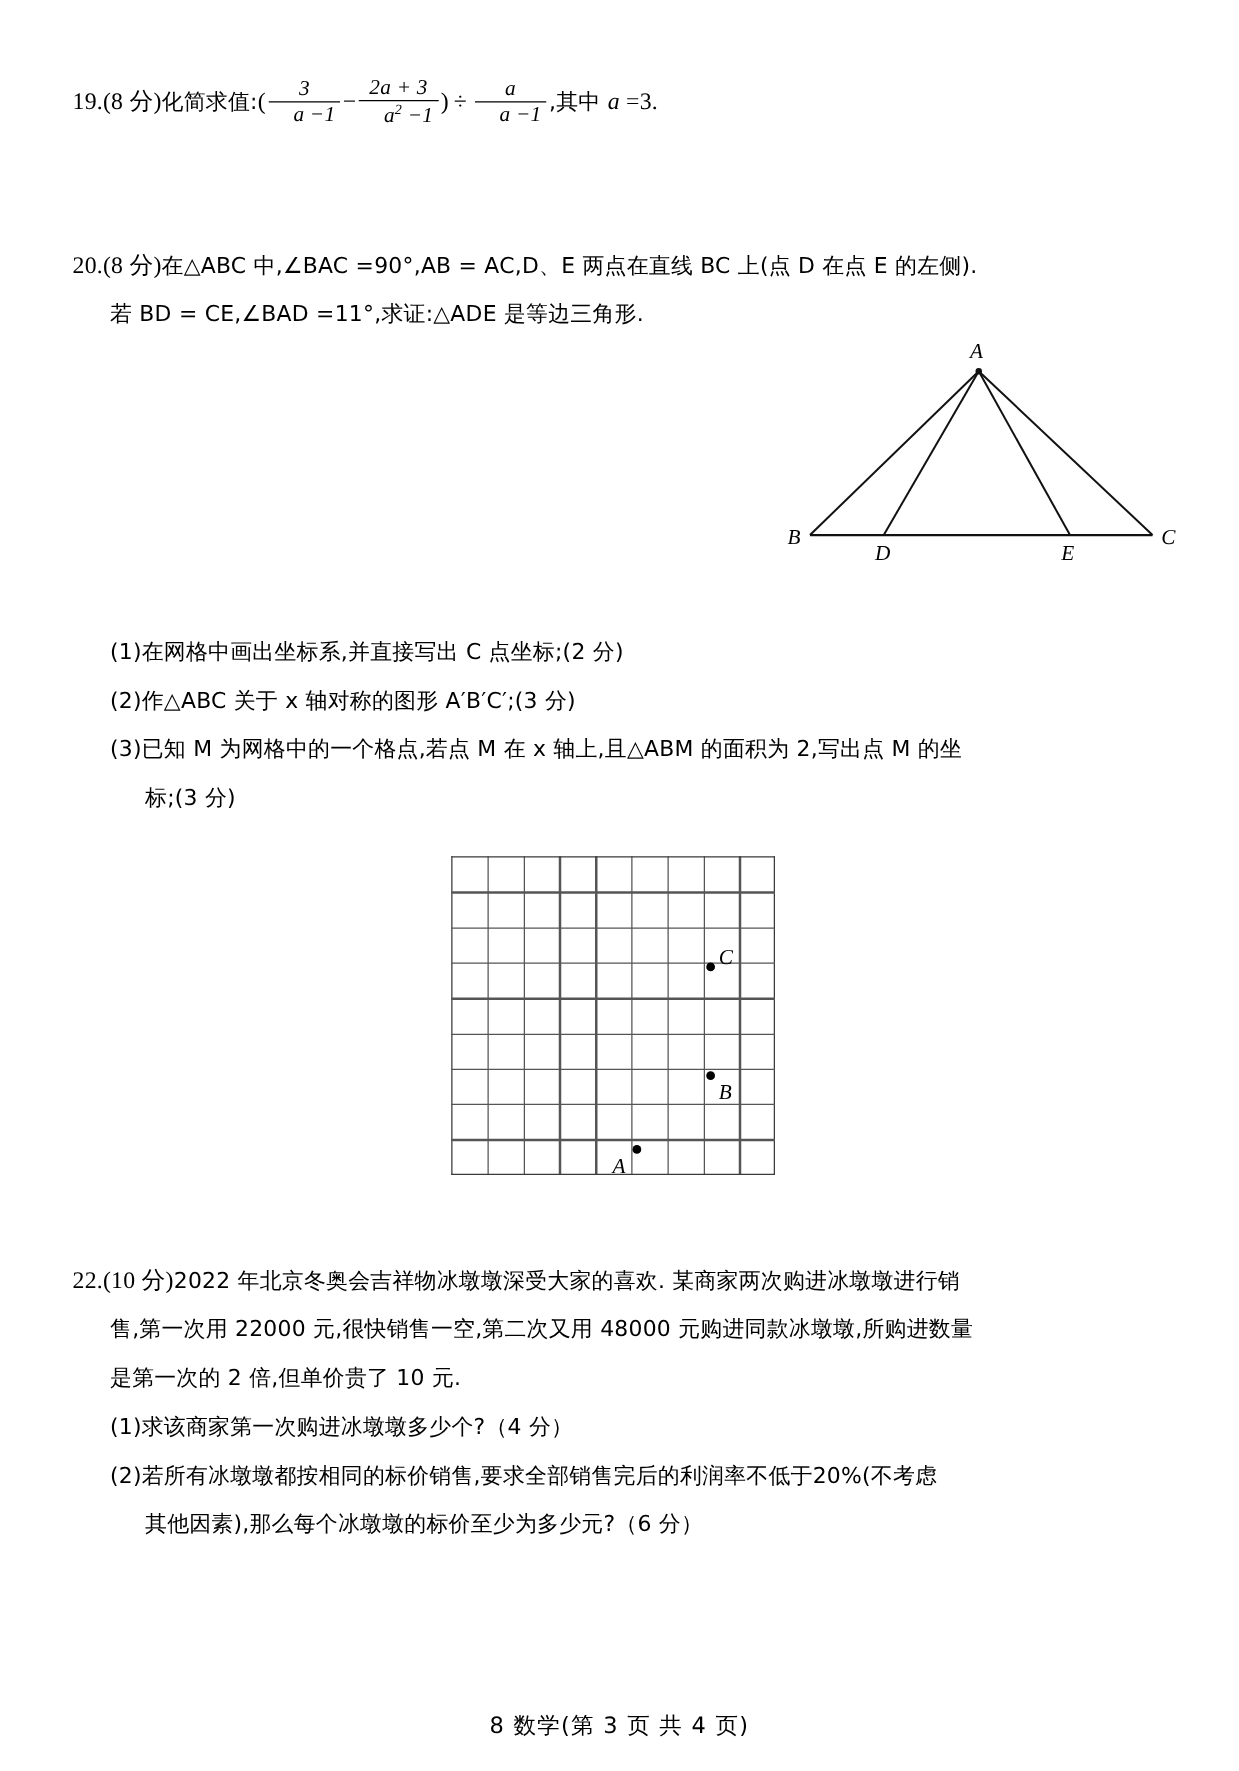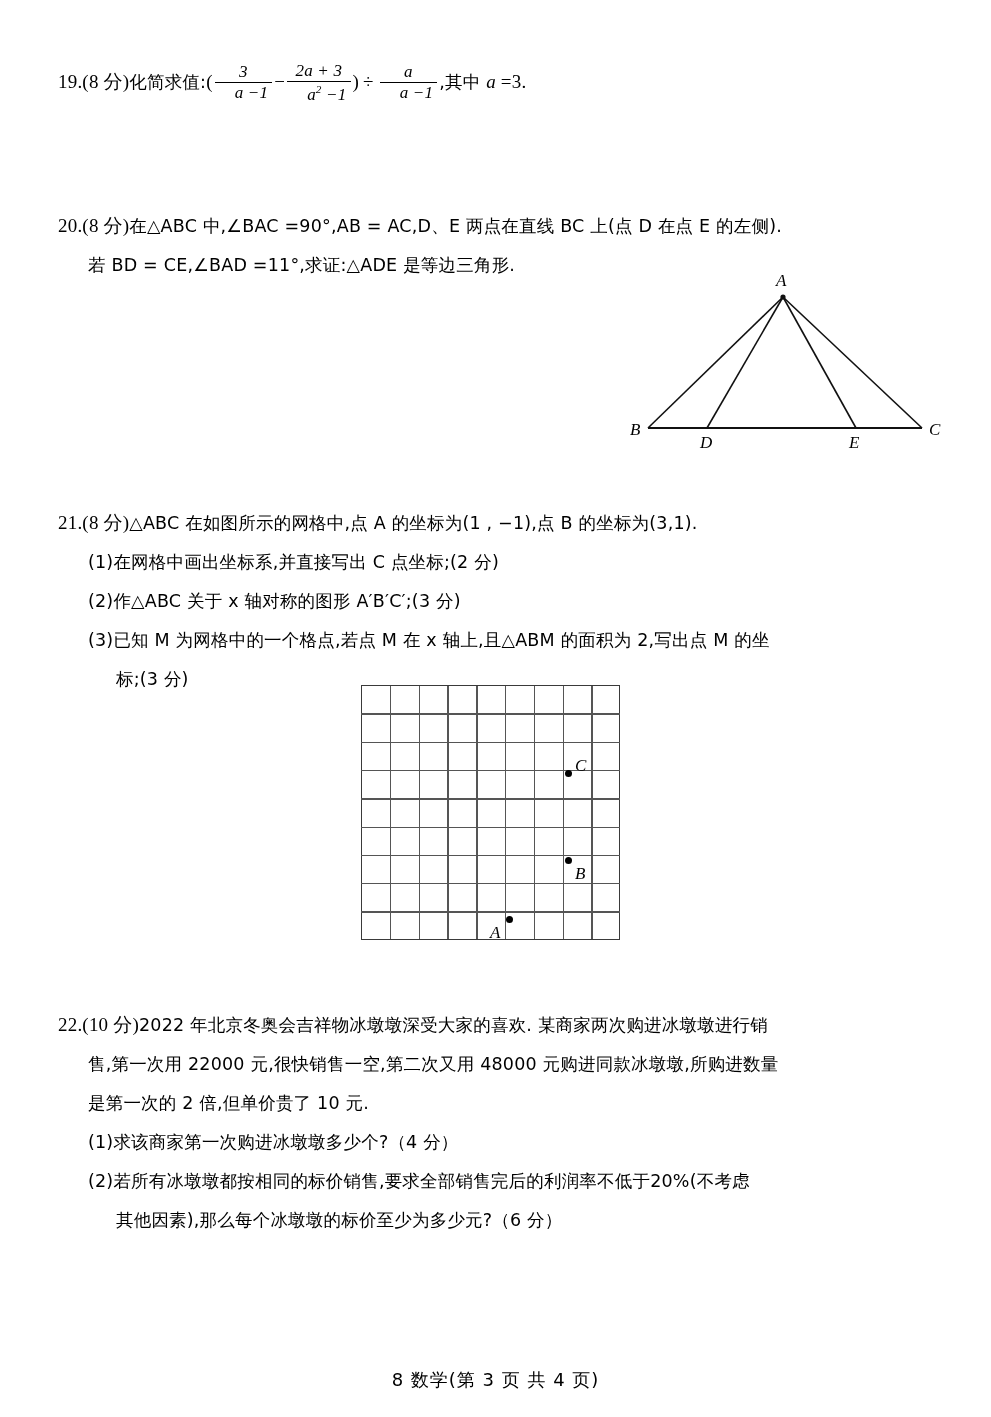--- a/index.html
+++ b/index.html
@@ -126,21 +126,21 @@
 <body>
 
 <div class="page">
 
   <div class="qblock" style="left:58px; top:62px;">
     <span class="qline">
       <span class="lat num">19.</span><span class="lat">(8 分)</span><span class="cjk">化简求值:</span><span class="lat">(</span><span class="frac"><span class="nu">3</span><span class="de">a −1</span></span><span class="lat">−</span><span class="frac"><span class="nu">2a + 3</span><span class="de"><span>a</span><sup class="exp">2</sup><span> −1</span></span></span><span class="lat">)</span><span class="lat" style="padding:0 4px;">÷</span><span class="frac"><span class="nu">a</span><span class="de">a −1</span></span><span class="cjk">,其中 </span><span class="lat ital">a</span><span class="lat"> =3.</span>
     </span>
   </div>
 
-  <div class="qblock" style="left:58px; top:206px;">
+  <div class="qblock" style="left:58px; top:193px;">
     <span class="qline">
       <span class="lat num">20.</span><span class="lat">(8 分)</span><span class="cjk">在△ABC 中,∠BAC =90°,AB = AC,D、E 两点在直线 BC 上(点 D 在点 E 的左侧).</span>
     </span>
     <span class="qline indent1">
       <span class="cjk">若 BD = CE,∠BAD =11°,求证:△ADE 是等边三角形.</span>
     </span>
   </div>
 
   <div class="fig" style="left:600px; top:265px; width:370px; height:200px;">
     <svg width="370" height="200" viewBox="0 0 370 200">
@@ -157,23 +157,20 @@
       <circle cx="183" cy="32" r="2.6" fill="#111"></circle>
     </svg>
     <div class="ptlabel" style="left:176px; top:6px;">A</div>
     <div class="ptlabel" style="left:30px; top:155px;">B</div>
     <div class="ptlabel" style="left:329px; top:155px;">C</div>
     <div class="ptlabel" style="left:100px; top:168px;">D</div>
     <div class="ptlabel" style="left:249px; top:168px;">E</div>
   </div>
 
   <div class="qblock" style="left:58px; top:503px;">
-    <span class="qline">
-      <span class="lat num">21.</span><span class="lat">(8 分)</span><span class="cjk">△ABC 在如图所示的网格中,点 A 的坐标为(1 , −1),点 B 的坐标为(3,1).</span>
-    </span>
     <span class="qline indent1">
       <span class="cjk">(1)在网格中画出坐标系,并直接写出 C 点坐标;(2 分)</span>
     </span>
     <span class="qline indent1">
       <span class="cjk">(2)作△ABC 关于 x 轴对称的图形 A′B′C′;(3 分)</span>
     </span>
     <span class="qline indent1">
       <span class="cjk">(3)已知 M 为网格中的一个格点,若点 M 在 x 轴上,且△ABM 的面积为 2,写出点 M 的坐</span>
     </span>
     <span class="qline indent2">

